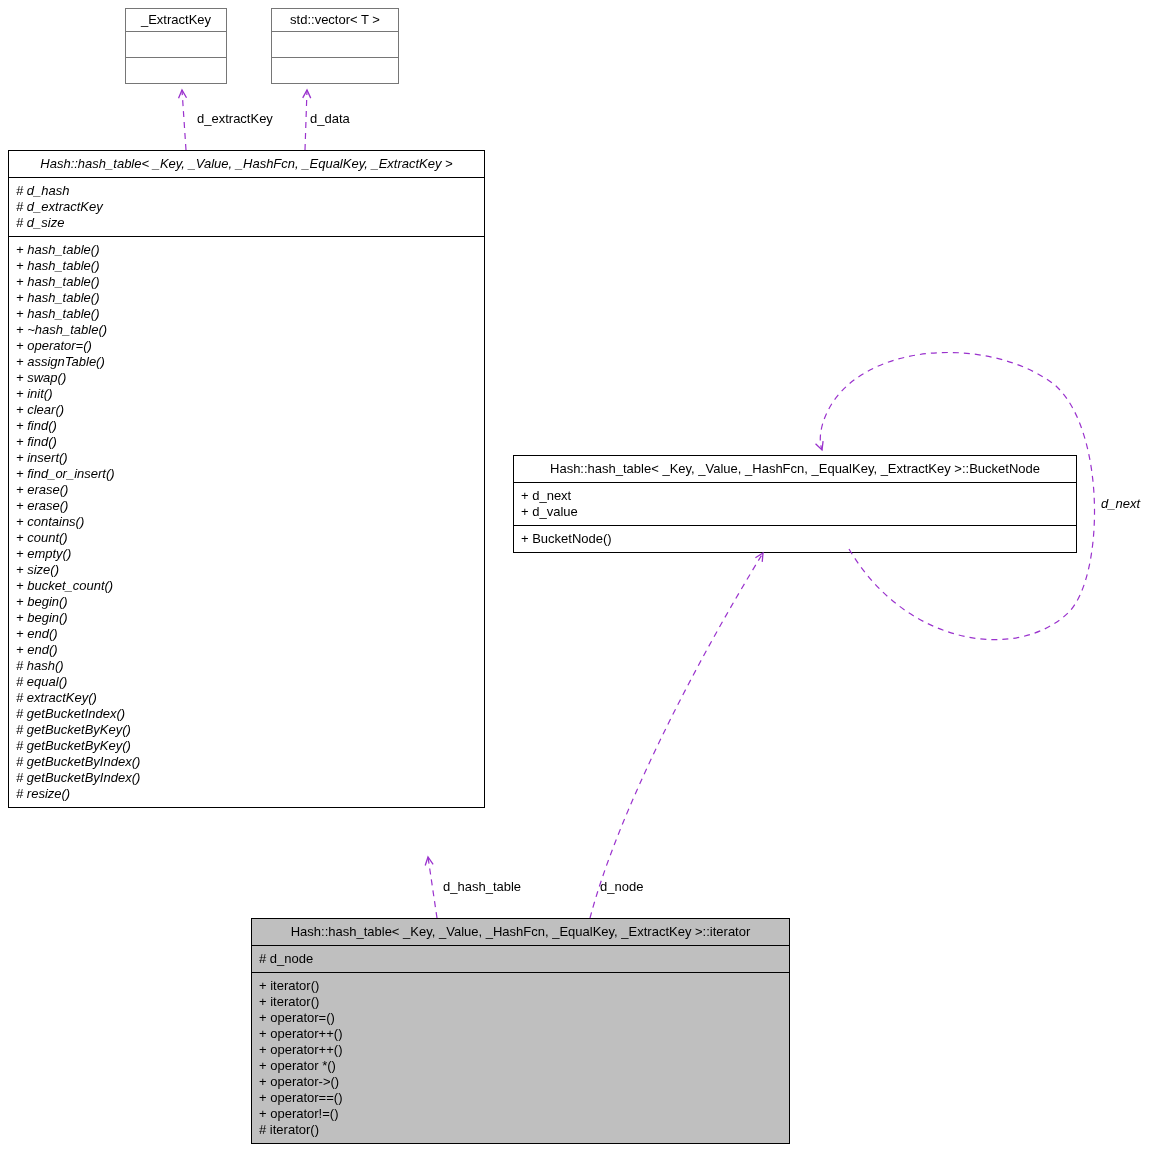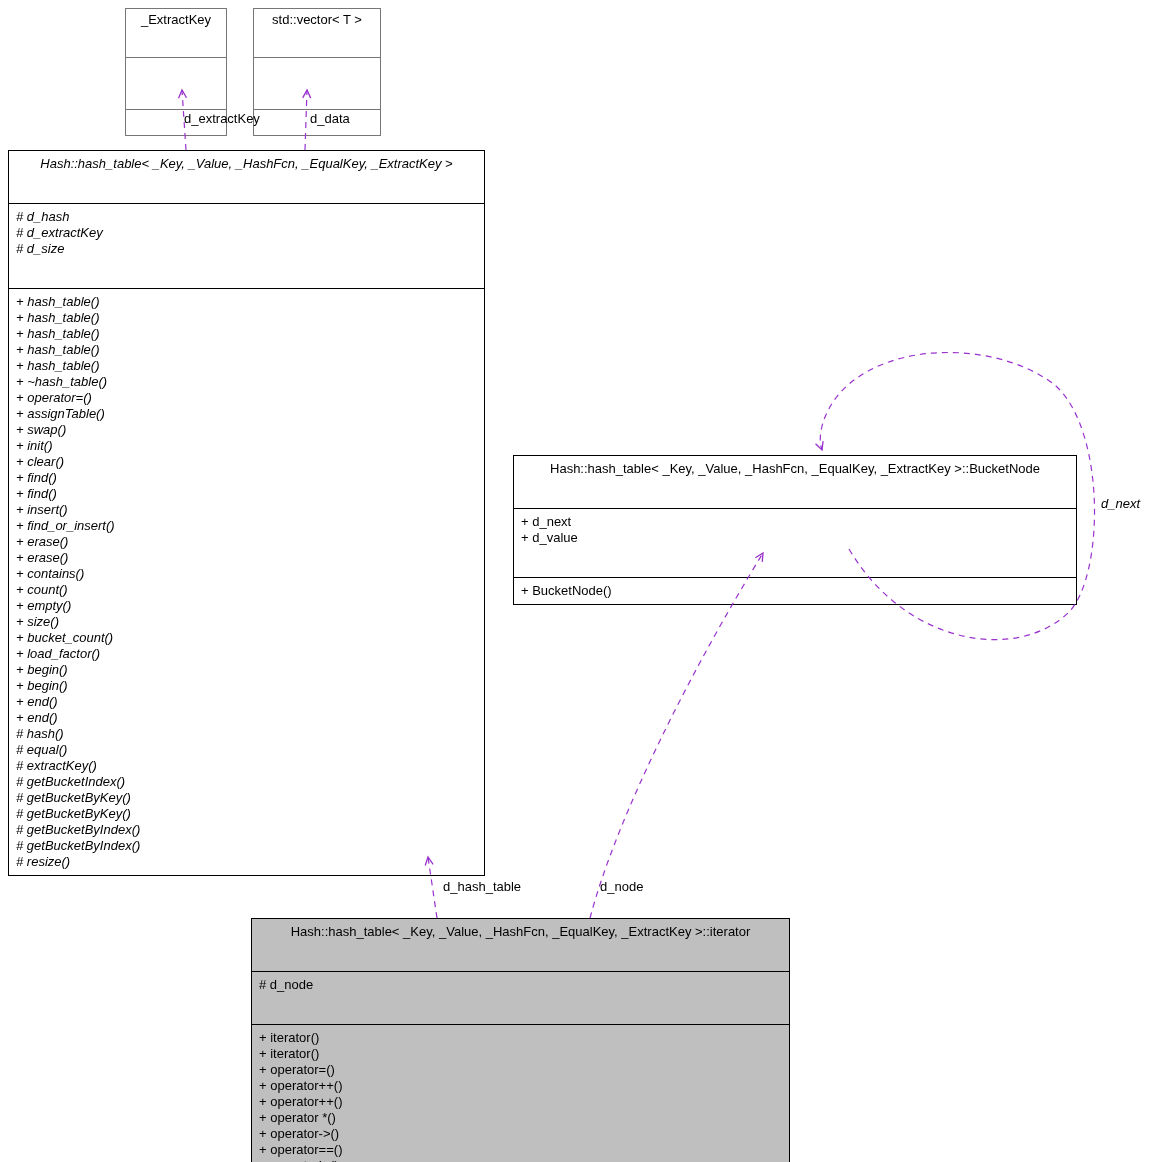--- a/index.html
+++ b/index.html
@@ -5,21 +5,21 @@
   * { margin:0; padding:0; box-sizing:border-box; }
   html,body { background:#ffffff; }
   body { font-family:"Liberation Sans", sans-serif; color:#000; }
   .canvas { position:relative; width:1152px; height:1162px; background:#fff; overflow:hidden; }
 
   .uml-box { position:absolute; border:1px solid #000; background:#fff; font-size:13px; }
   .uml-box.thin { border-color:#767676; }
   .uml-box.thin .sec { border-top:1px solid #767676; }
   .uml-title { padding:5px 6px; text-align:center; line-height:16px; white-space:nowrap; overflow:hidden; }
   .uml-box.thin .uml-title { padding:3px 4px; }
-  .sec { border-top:1px solid #000; padding:5px 7px;margin-top:26px; }
+  .sec { border-top:1px solid #000; padding:5px 7px; }
   .sec.blank { height:26px; padding:0; }
   .member-line { line-height:16px; white-space:pre; }
 
   .highlight { background:#bfbfbf; }
 
   .edges { position:absolute; left:0; top:0; width:1152px; height:1162px; pointer-events:none; }
   .edge-path { fill:none; stroke:#9a32cd; stroke-width:1.2; stroke-dasharray:6 5; }
 
   .edge-label { position:absolute; font-size:13px; line-height:14px; color:#000; white-space:nowrap; }
 </style>
@@ -27,21 +27,21 @@
 <body>
 
 <div class="canvas">
 
   <div class="uml-box thin" style="left:125px; top:8px; width:102px;">
     <div class="uml-title">_ExtractKey</div>
     <div class="sec blank"></div>
     <div class="sec blank"></div>
   </div>
 
-  <div class="uml-box thin" style="left:253px; top:8px; width:128px;">
+  <div class="uml-box thin" style="left:271px; top:8px; width:128px;">
     <div class="uml-title">std::vector&lt; T &gt;</div>
     <div class="sec blank"></div>
     <div class="sec blank"></div>
   </div>
 
   <div class="uml-box" style="left:8px; top:150px; width:477px;font-style:italic;">
     <div class="uml-title">Hash::hash_table&lt; _Key, _Value, _HashFcn, _EqualKey, _ExtractKey &gt;</div>
     <div class="sec">
         <div class="member-line"># d_hash</div>
         <div class="member-line"># d_extractKey</div>
@@ -63,21 +63,20 @@
         <div class="member-line">+ find()</div>
         <div class="member-line">+ insert()</div>
         <div class="member-line">+ find_or_insert()</div>
         <div class="member-line">+ erase()</div>
         <div class="member-line">+ erase()</div>
         <div class="member-line">+ contains()</div>
         <div class="member-line">+ count()</div>
         <div class="member-line">+ empty()</div>
         <div class="member-line">+ size()</div>
         <div class="member-line">+ bucket_count()</div>
-        <div class="member-line">+ load_factor()</div>
         <div class="member-line">+ begin()</div>
         <div class="member-line">+ begin()</div>
         <div class="member-line">+ end()</div>
         <div class="member-line">+ end()</div>
         <div class="member-line"># hash()</div>
         <div class="member-line"># equal()</div>
         <div class="member-line"># extractKey()</div>
         <div class="member-line"># getBucketIndex()</div>
         <div class="member-line"># getBucketByKey()</div>
         <div class="member-line"># getBucketByKey()</div>
@@ -123,19 +122,19 @@
         <path class="arrow-head" d="M1,1 L9,5 L1,9" fill="none" stroke="#9a32cd" stroke-width="1.3"></path>
       </marker>
     </defs>
     <path class="edge-path" d="M186,150 L182,90" marker-end="url(#arrowOpen)" stroke="#9a32cd"></path>
     <path class="edge-path" d="M305,150 L307,90" marker-end="url(#arrowOpen)" stroke="#9a32cd"></path>
     <path class="edge-path" d="M437,918 L428,857" marker-end="url(#arrowOpen)" stroke="#9a32cd"></path>
     <path class="edge-path" d="M590,918 C618,812 696,662 763,553" marker-end="url(#arrowOpen)" stroke="#9a32cd"></path>
     <path class="edge-path" d="M849,549 C906,646 1018,662 1069,612 C1104,576 1106,432 1056,386 C1002,342 888,338 839,394 C823,413 817,436 822,450" marker-end="url(#arrowOpen)" stroke="#9a32cd"></path>
   </svg>
 
-  <span class="edge-label" style="left:184px; top:112px;">d_extractKey</span>
+  <span class="edge-label" style="left:197px; top:112px;">d_extractKey</span>
   <span class="edge-label" style="left:310px; top:112px;">d_data</span>
   <span class="edge-label" style="left:443px; top:880px;">d_hash_table</span>
   <span class="edge-label" style="left:600px; top:880px;">d_node</span>
   <span class="edge-label" style="left:1101px; top:497px;font-style:italic;">d_next</span>
 
 </div>
 
 </body></html>

